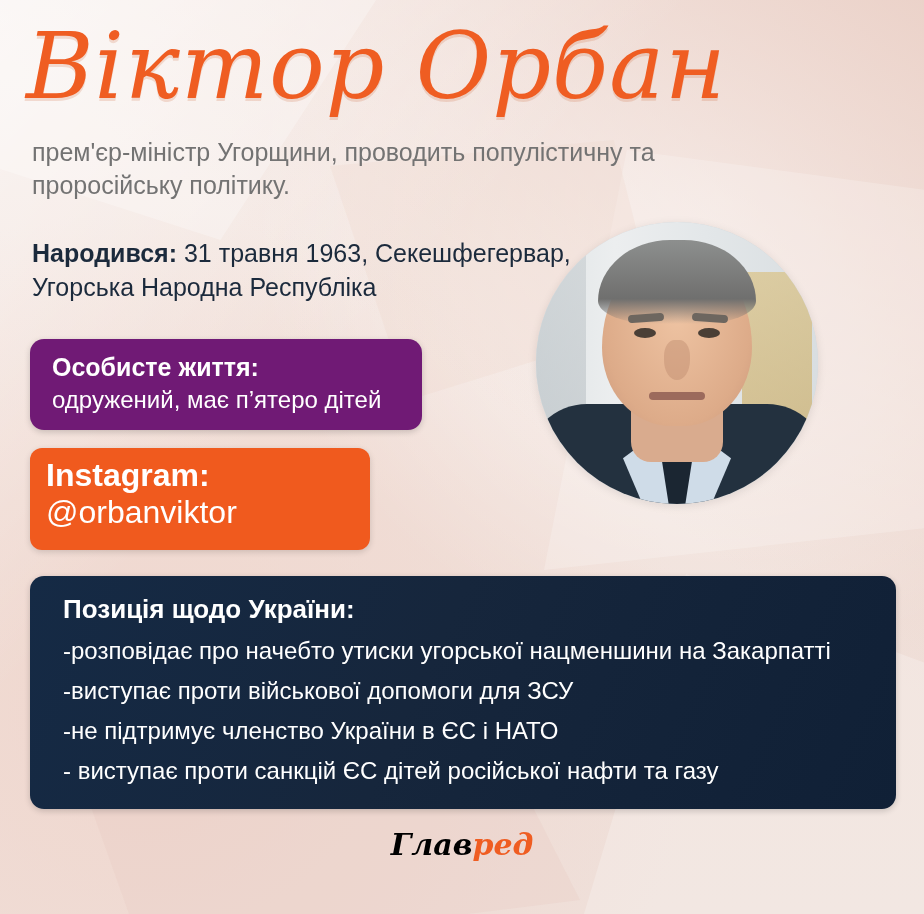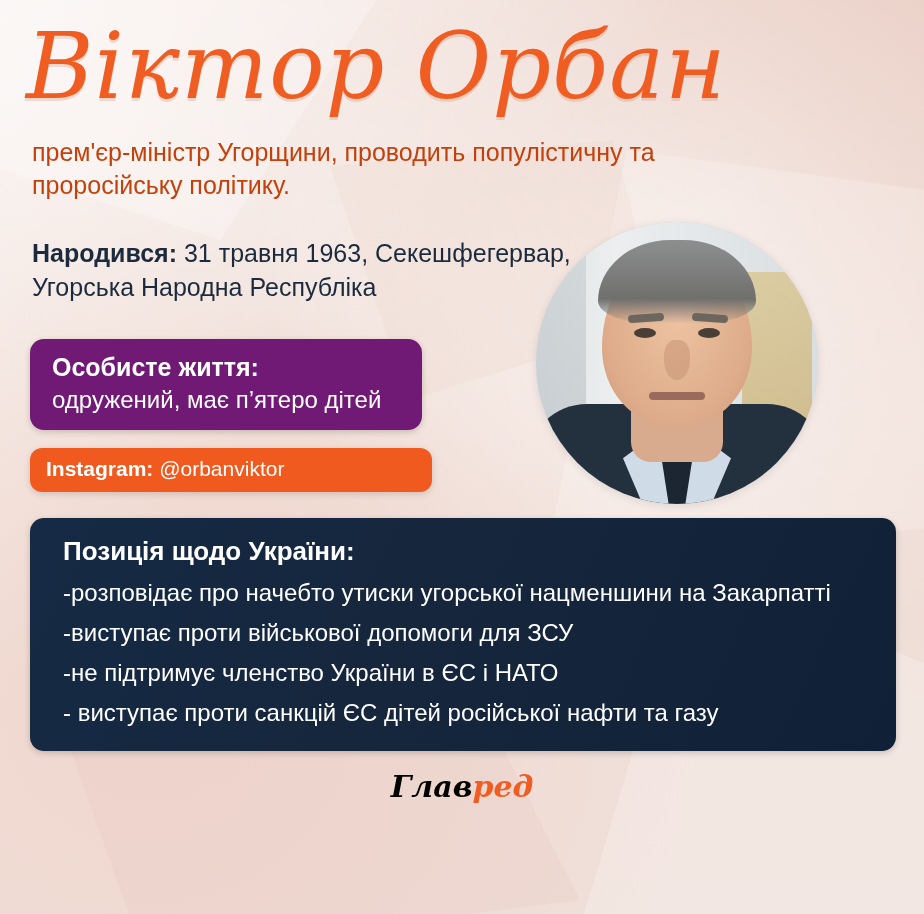--- a/index.html
+++ b/index.html
@@ -79,21 +79,21 @@
     letter-spacing: 1px;
     text-shadow: 0 3px 0 rgba(200,90,40,0.18);
     padding-top: 14px;
     white-space: nowrap;
   }
 
   .subtitle {
     margin: 22px 0 4px 6px;
     font-size: 25px;
     line-height: 1.32;
-    color: #c2410c;
+    color: #737373;
     font-weight: 500;
     max-width: 760px;
   }
 
   .born {
     margin: 34px 0 0 6px;
     font-size: 25px;
     line-height: 1.38;
     color: #1b2a3c;
     max-width: 540px;
@@ -263,27 +263,27 @@
     margin-bottom: 4px;
   }
   .panel-personal .p-text {
     font-size: 24px;
   }
 
   .instagram {
     position: relative;
     z-index: 5;
     margin: 18px 0 0 4px;
-    width: 402px;
+    width: 340px;
     box-sizing: border-box;
     background: #f05a1e;
     border-radius: 12px;
-    padding: 9px 16px 11px 16px;
+    padding: 9px 16px 19px 16px;
     color: #ffffff;
-    font-size: 21px;
+    font-size: 32px;
     box-shadow: 0 2px 6px rgba(0,0,0,0.15);
   }
   .instagram b { font-weight: bold; }
   .instagram .handle { font-weight: normal; }
 
   .panel-position {
     margin: 26px 0 0 4px;
     width: 866px;
     box-sizing: border-box;
     padding: 18px 24px 22px 33px;

